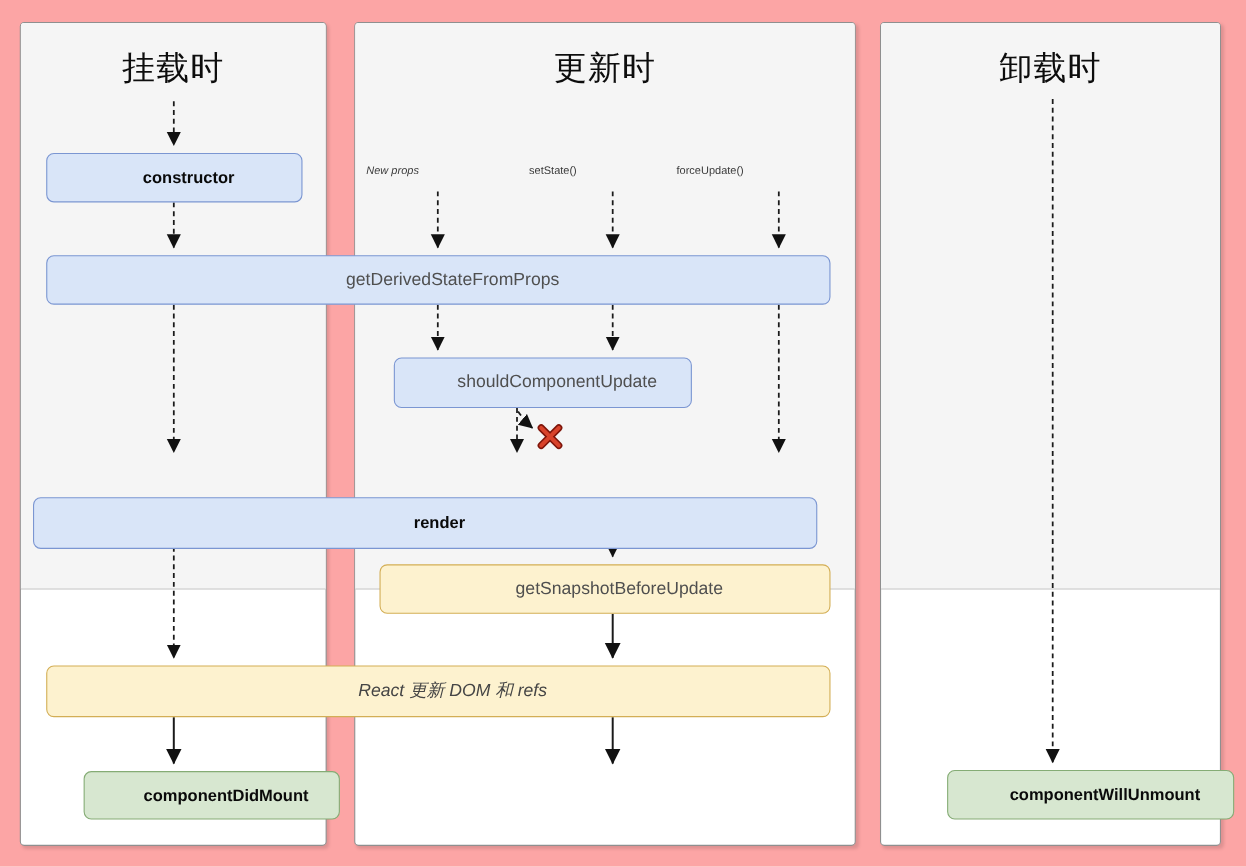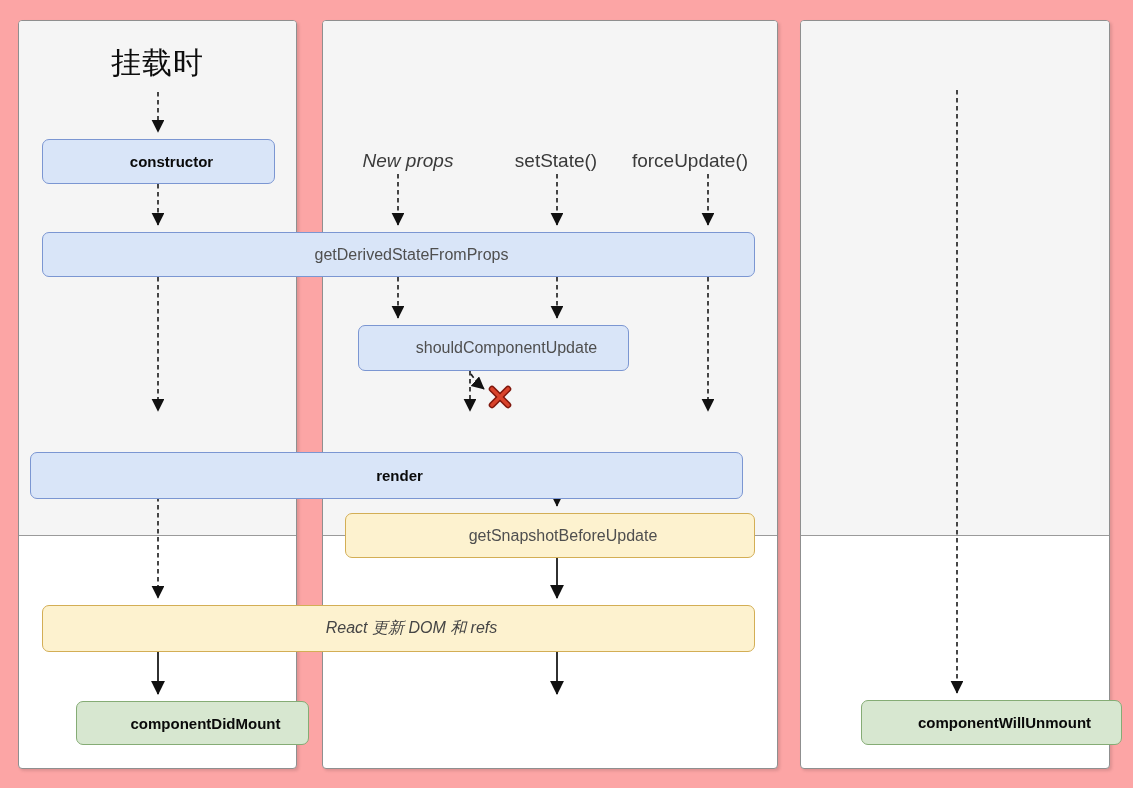--- a/index.html
+++ b/index.html
@@ -28,22 +28,22 @@
     display:flex;align-items:center;justify-content:center;
     font-size:15px;text-align:right;padding-left:26px;
   }
   .box-blue{background:#d9e5f8;border:1px solid #7b96d2;}
   .box-yellow{background:#fdf2cf;border:1px solid #d3ae55;}
   .box-green{background:#d7e7d0;border:1px solid #85ac75;margin-left:34px;}
   .label-bold{font-weight:700;color:#0a0a0a;}
   .label-light{font-weight:400;color:#4f4f4f;font-size:16px;}
   .label-italic{font-style:italic;font-weight:400;color:#454545;font-size:16px;}
   .trigger-label{
-    position:absolute;top:150px;width:150px;text-align:center;
-    font-size:19px;color:#3a3a3a;
+    position:absolute;top:150px;width:150px;
+    font-size:10px;color:#3a3a3a;
   }
   .trigger-italic{font-style:italic;}
   #arrow-layer{position:absolute;left:0;top:0;pointer-events:none;}
   .b-constructor{left:42px;top:139px;width:233px;height:45px;}
   .b-get-derived{left:42px;top:232px;width:713px;height:45px;}
   .b-should-update{left:358px;top:325px;width:271px;height:46px;}
   .b-render{left:30px;top:418px;width:713px;height:47px;margin-top:34px;}
   .b-get-snapshot{left:345px;top:513px;width:410px;height:45px;}
   .b-react-updates{left:42px;top:605px;width:713px;height:47px;}
   .b-did-mount{left:42px;top:701px;width:233px;height:44px;}
@@ -57,23 +57,25 @@
 <body>
 
 <div id="stage">
 
   <div class="panel panel-mounting">
     <div class="phase-bg"></div>
     <div class="panel-title">挂载时</div>
   </div>
   <div class="panel panel-updating">
     <div class="phase-bg"></div>
+    <div class="panel-title">更新时</div>
   </div>
   <div class="panel panel-unmounting">
     <div class="phase-bg"></div>
+    <div class="panel-title">卸载时</div>
   </div>
 
   <svg id="arrow-layer" width="1133" height="788">
     <defs>
       <marker id="ah" markerWidth="9" markerHeight="9" refX="7.5" refY="4" orient="auto">
         <path d="M0,0 L8,4 L0,8 z" fill="#111111"></path>
       </marker>
     </defs>
     <g stroke="#1a1a1a" stroke-width="1.6" fill="none">
 

